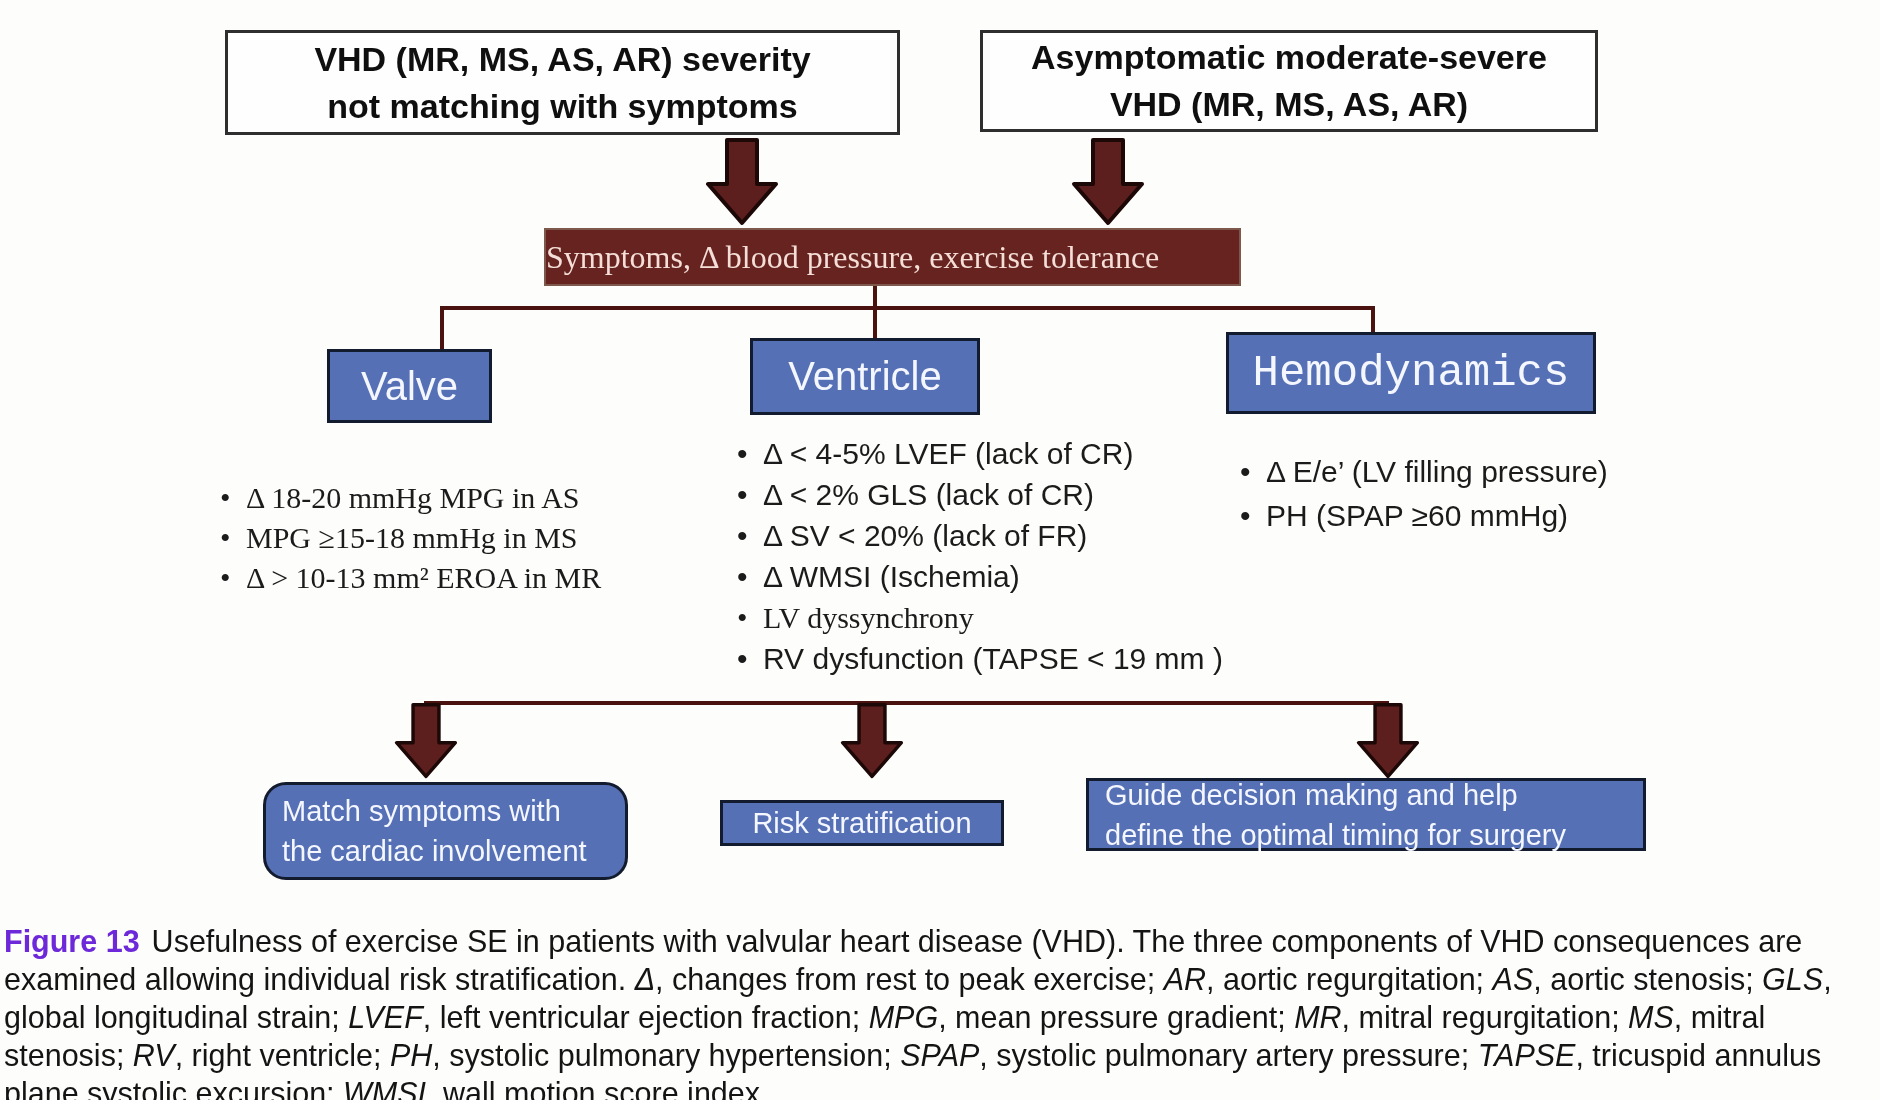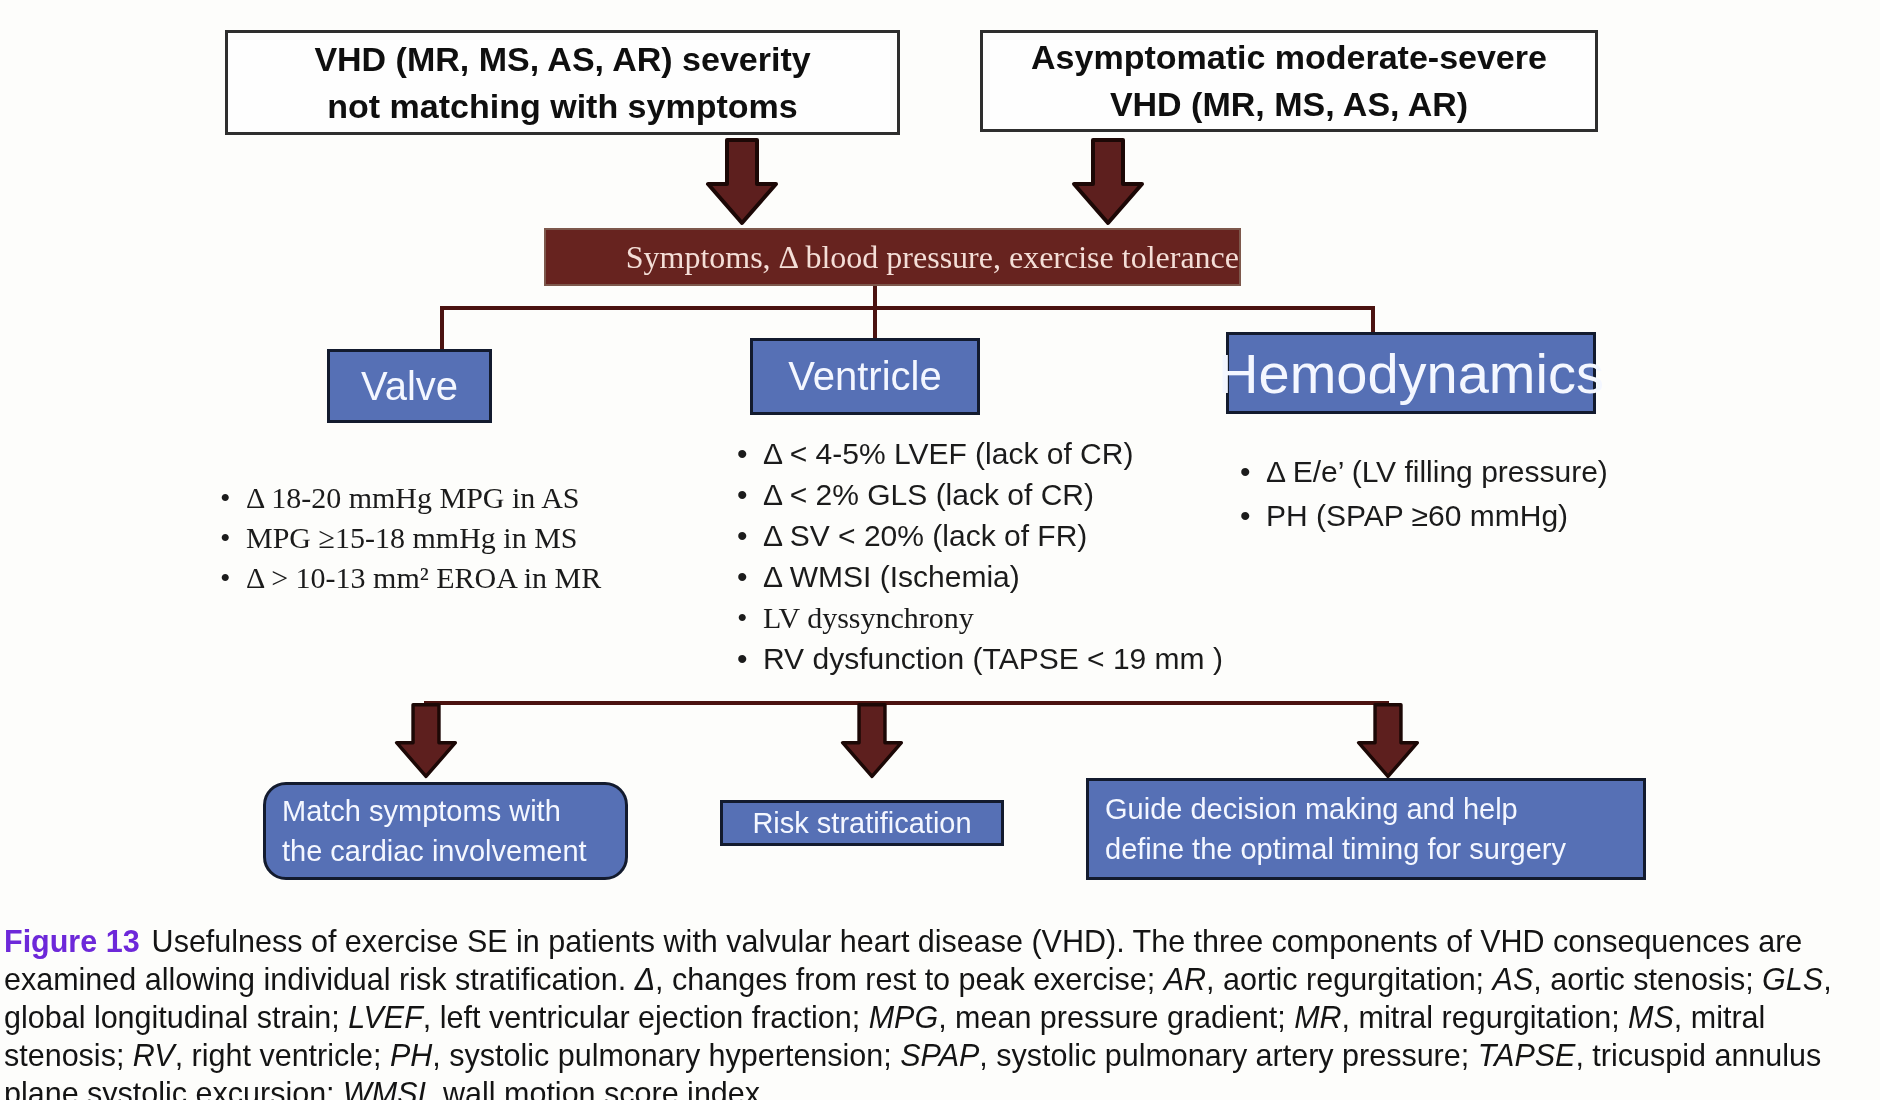--- a/index.html
+++ b/index.html
@@ -6,29 +6,29 @@
   #stage{position:relative;width:1880px;height:1100px;background:#fdfdfb;overflow:hidden;
          font-family:"Liberation Sans",sans-serif;}
 
   
   .box-white{position:absolute;background:#fefefe;border:3px solid #2e2e2e;box-sizing:border-box;
              display:flex;flex-direction:column;justify-content:center;align-items:center;
              font:700 34px/47px "Liberation Sans",sans-serif;color:#0f0f0f;text-align:center;}
 
   
   .box-maroon{position:absolute;background:#67231f;border:2px solid #7d584c;box-sizing:border-box;
-              color:#f4ded7;font:400 32px/55px "Liberation Serif",serif;text-align:right;}
+              color:#f4ded7;font:400 32px/55px "Liberation Serif",serif;text-align:left;}
 
   
   .line{position:absolute;background:#4b1310;}
 
   
   .box-blue{position:absolute;background:#5670b5;border:3px solid #131b2e;box-sizing:border-box;color:#f4f7ff;}
   .cat{display:flex;align-items:center;justify-content:center;font:400 40px "Liberation Sans",sans-serif;}
-  #cat-hemo{font-size:56px;}
+  #cat-hemo{font-size:44px;font-family:Liberation Mono, monospace;}
 
   
   ul.crit{position:absolute;list-style:none;margin:0;padding:0;font-size:30px;color:#1b1b1b;}
   ul.crit li{position:relative;padding-left:28px;white-space:nowrap;}
   ul.crit li::before{content:"\2022";position:absolute;left:2px;}
   .list-valve{font-family:"Liberation Serif",serif;line-height:40px;}
   .list-vent{font-family:"Liberation Sans",sans-serif;line-height:41px;}
   .list-vent li:nth-child(5){font-family:"Liberation Serif",serif;}
   .list-hemo{font-family:"Liberation Sans",sans-serif;line-height:44px;}
 
@@ -108,20 +108,20 @@
     <path d="M25 2 H55 V46 H74 L40 85 L6 46 H25 Z" fill="#5d1f1e" stroke="#1c0806" stroke-width="4" stroke-linejoin="round"></path>
   </svg>
 
   <div class="box-blue outcome" style="left:263px;top:782px;width:365px;height:98px;border-radius:23px;">
     <div>Match symptoms with</div>
     <div>the cardiac involvement</div>
   </div>
   <div class="box-blue outcome center" style="left:720px;top:800px;width:284px;height:46px;">
     <div>Risk stratification</div>
   </div>
-  <div class="box-blue outcome" style="left:1086px;top:778px;width:560px;height:102px;">
+  <div class="box-blue outcome" style="left:1086px;top:778px;width:560px;height:73px;">
     <div>Guide decision making and help</div>
     <div>define the optimal timing for surgery</div>
   </div>
 
   <p class="caption"><span class="red">Figure 13</span><span>Usefulness of exercise SE in patients with valvular heart disease (VHD). The three components of VHD consequences are examined allowing individual risk stratification. </span><span class="it">Δ</span><span>, changes from rest to peak exercise; </span><span class="it">AR</span><span>, aortic regurgitation; </span><span class="it">AS</span><span>, aortic stenosis; </span><span class="it">GLS</span><span>, global longitudinal strain; </span><span class="it">LVEF</span><span>, left ventricular ejection fraction; </span><span class="it">MPG</span><span>, mean pressure gradient; </span><span class="it">MR</span><span>, mitral regurgitation; </span><span class="it">MS</span><span>, mitral stenosis; </span><span class="it">RV</span><span>, right ventricle; </span><span class="it">PH</span><span>, systolic pulmonary hypertension; </span><span class="it">SPAP</span><span>, systolic pulmonary artery pressure; </span><span class="it">TAPSE</span><span>, tricuspid annulus plane systolic excursion; </span><span class="it">WMSI</span><span>, wall motion score index.</span></p>
 
 </div>
 
 </body></html>

